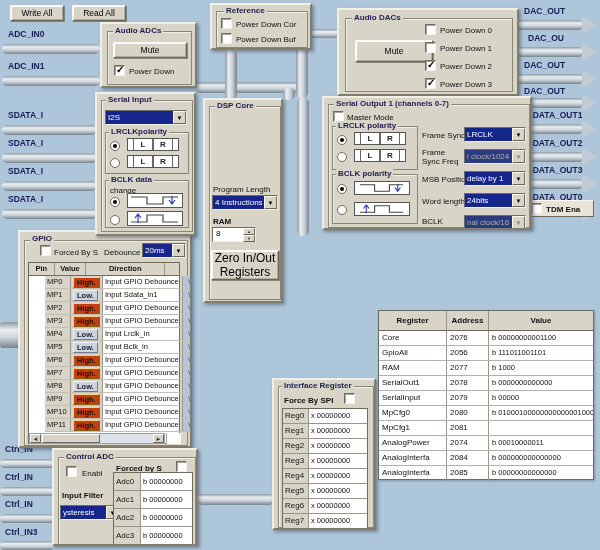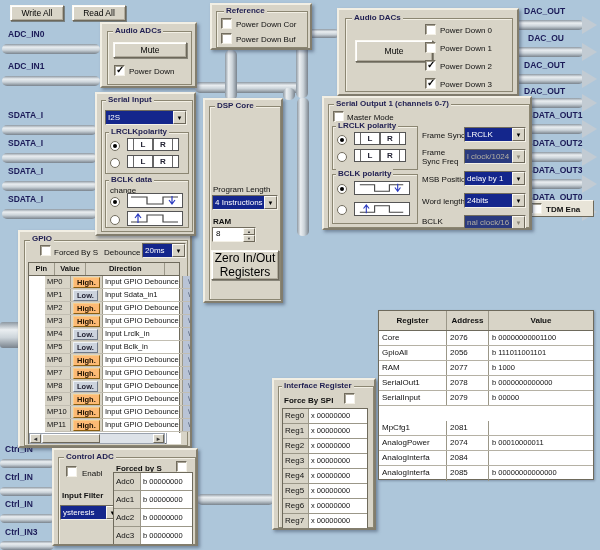--- a/index.html
+++ b/index.html
@@ -27,21 +27,21 @@
 .combo.disabled .carw{color:#8a8577;}
 .lrbox{position:absolute;display:flex;background:#fff;border:1px solid #555;padding:0 5px;}
 .lrbox span{flex:1;border:1px solid #666;border-top:none;border-bottom:none;font-size:8px;font-weight:bold;color:#223;text-align:center;line-height:11px;}
 .wavebox{position:absolute;background:#fff;border:1px solid #555;}
 .gtable{position:absolute;background:#fff;border:1px solid #6e6a5c;}
 .ghead{position:absolute;left:0;right:0;display:flex;background:#d8d4c7;border-bottom:1px solid #6e6a5c;font-size:8px;font-weight:bold;color:#111;}
 .grow{position:absolute;left:0;display:flex;height:13px;border-bottom:1px solid #c2beb2;margin-left:16px;}
 .gc{border-right:1px solid #9b9788;overflow:hidden;font-size:7.5px;color:#111;line-height:12px;}
 .gc.head-c{line-height:12px;text-align:center;}
 .badge{font-size:7.5px;font-weight:bold;line-height:9px;padding:0 3px;margin:1px 2px;border:1px solid;display:inline-block;}
-.badge.high{background:#fdba74;color:#1d1000;border-color:#f7cf8e #8a5e10 #8a5e10 #f7cf8e;}
+.badge.high{background:#c2410c;color:#1d1000;border-color:#f7cf8e #8a5e10 #8a5e10 #f7cf8e;}
 .badge.low{background:#ccd3dd;color:#223;border-color:#eef2f7 #707a88 #707a88 #eef2f7;}
 .chev{background:#b9c4d6;color:#5d6b85;font-size:8px;display:flex;align-items:center;justify-content:center;cursor:pointer;}
 .sb{position:absolute;background:#dde2e8;border:1px solid #9aa2ae;}
 .sbtn{position:absolute;background:#d8d4c7;border:1px solid;border-color:#fff #6d685a #6d685a #fff;font-size:6px;display:flex;align-items:center;justify-content:center;color:#333;cursor:pointer;}
 .sthumb{position:absolute;background:#d8d4c7;border:1px solid;border-color:#fff #6d685a #6d685a #fff;cursor:pointer;}
 .rtable{position:absolute;background:#fff;border:1px solid #6e6a5c;box-shadow:1px 1px 2px rgba(60,72,95,.4);}
 .rhead{position:absolute;left:0;right:0;top:0;height:20px;display:flex;background:#d8d4c7;border-bottom:1px solid #6e6a5c;font-size:8px;font-weight:bold;color:#111;}
 .rrow{position:absolute;left:0;display:flex;height:15px;border-bottom:1px solid #b5b1a4;font-size:8px;color:#111;}
 .rc{border-right:1px solid #9b9788;padding:2px 3px;overflow:hidden;white-space:nowrap;}
 .mtable{position:absolute;border:1px solid #6e6a5c;background:#fff;}
@@ -465,32 +465,38 @@
     <div class="rrow" style="top:65px;width:214px">
         <div class="rc" style="width:68px">SerialOut1</div>
         <div class="rc" style="width:42px">2078</div>
         <div class="rc" style="width:104px;border-right:none;font-size:7.5px">b 0000000000000</div>
       </div>
     <div class="rrow" style="top:80px;width:214px">
         <div class="rc" style="width:68px">SerialInput</div>
         <div class="rc" style="width:42px">2079</div>
         <div class="rc" style="width:104px;border-right:none;font-size:7.5px">b 00000</div>
       </div>
+    <div class="rrow" style="top:95px;width:214px">
+        <div class="rc" style="width:68px">MpCfg0</div>
+        <div class="rc" style="width:42px">2080</div>
+        <div class="rc" style="width:104px;border-right:none;font-size:7.5px">b 01000100000000000001000</div>
+      </div>
     <div class="rrow" style="top:110px;width:214px">
         <div class="rc" style="width:68px">MpCfg1</div>
         <div class="rc" style="width:42px">2081</div>
       </div>
     <div class="rrow" style="top:125px;width:214px">
         <div class="rc" style="width:68px">AnalogPower</div>
         <div class="rc" style="width:42px">2074</div>
         <div class="rc" style="width:104px;border-right:none;font-size:7.5px">b 00010000011</div>
       </div>
     <div class="rrow" style="top:140px;width:214px">
         <div class="rc" style="width:68px">AnalogInterfa</div>
         <div class="rc" style="width:42px">2084</div>
+        <div class="rc" style="width:104px;border-right:none;font-size:7.5px">b 000000000000000</div>
       </div>
     <div class="rrow" style="top:155px;width:214px;border-bottom:none">
         <div class="rc" style="width:68px">AnalogInterfa</div>
         <div class="rc" style="width:42px">2085</div>
         <div class="rc" style="width:104px;border-right:none;font-size:7.5px">b 00000000000000</div>
       </div>
   </div>
 
 </div>
 

